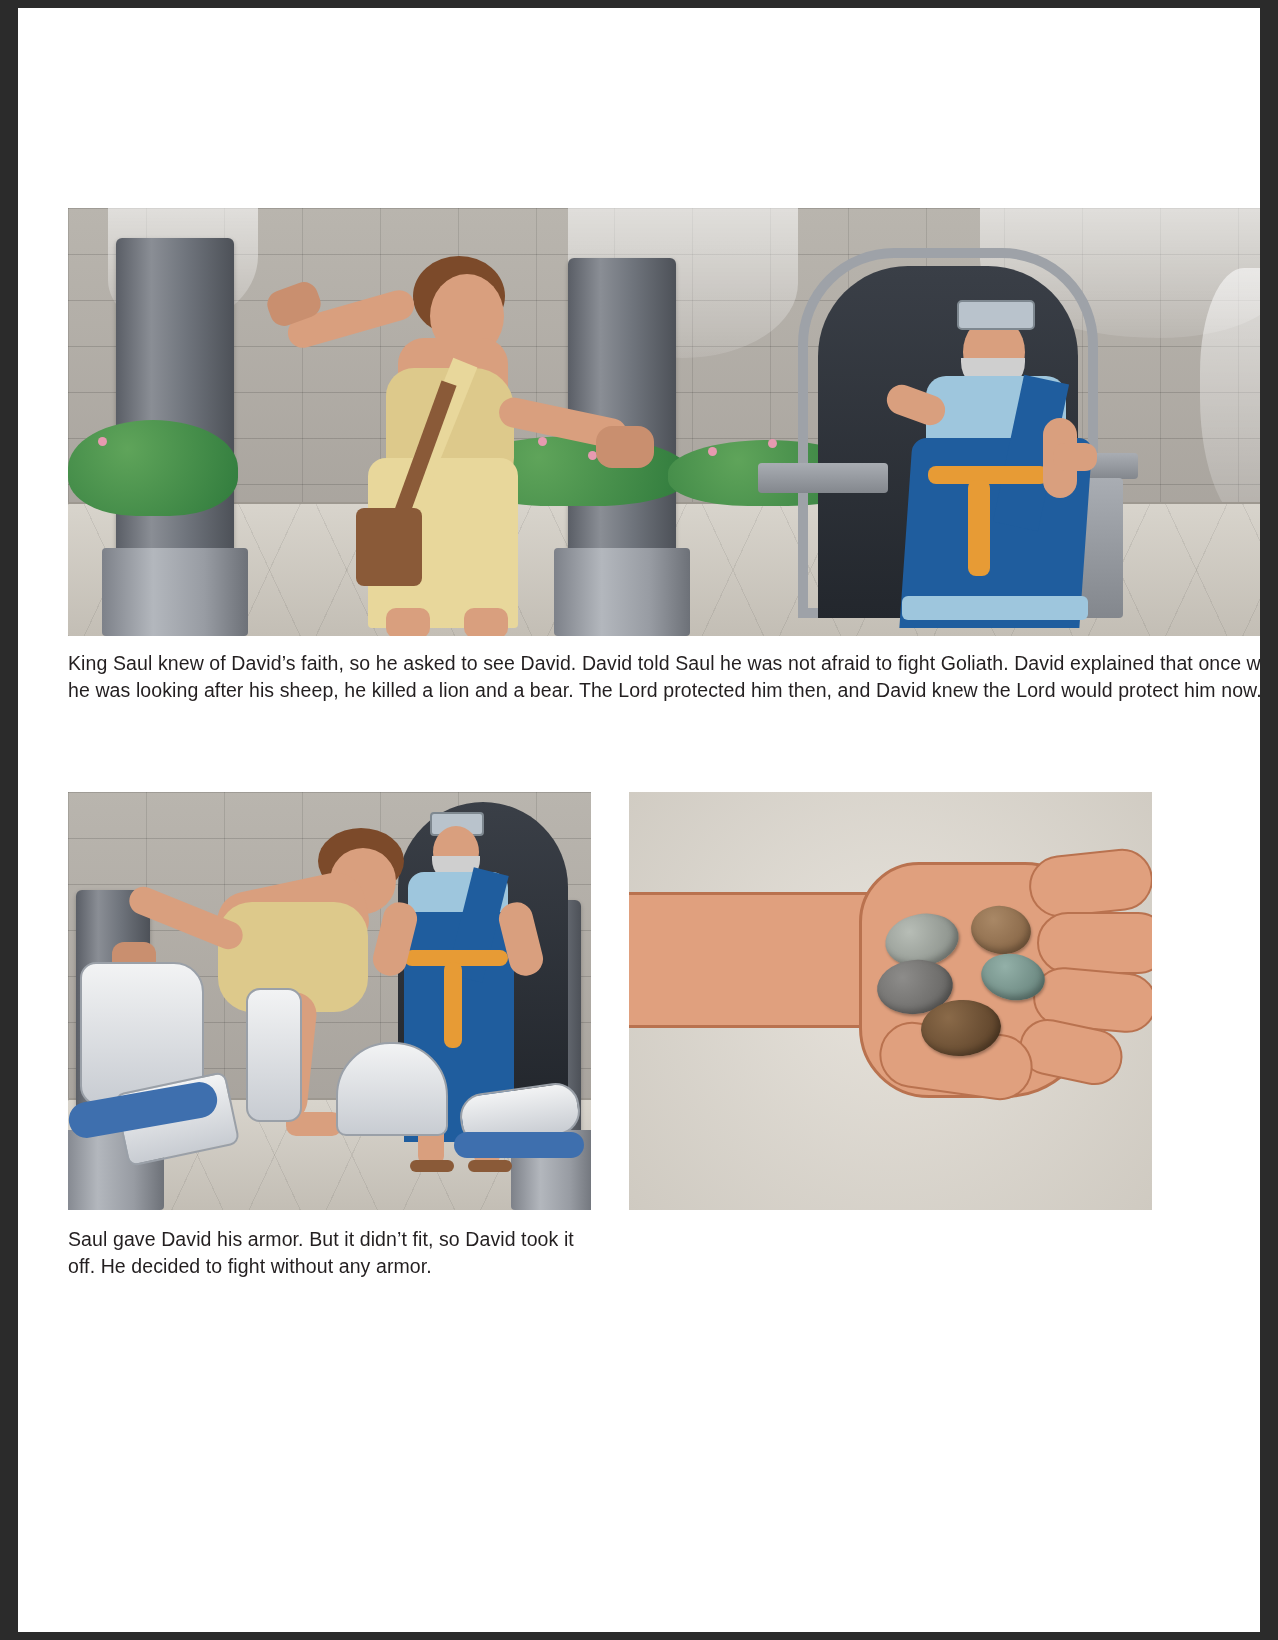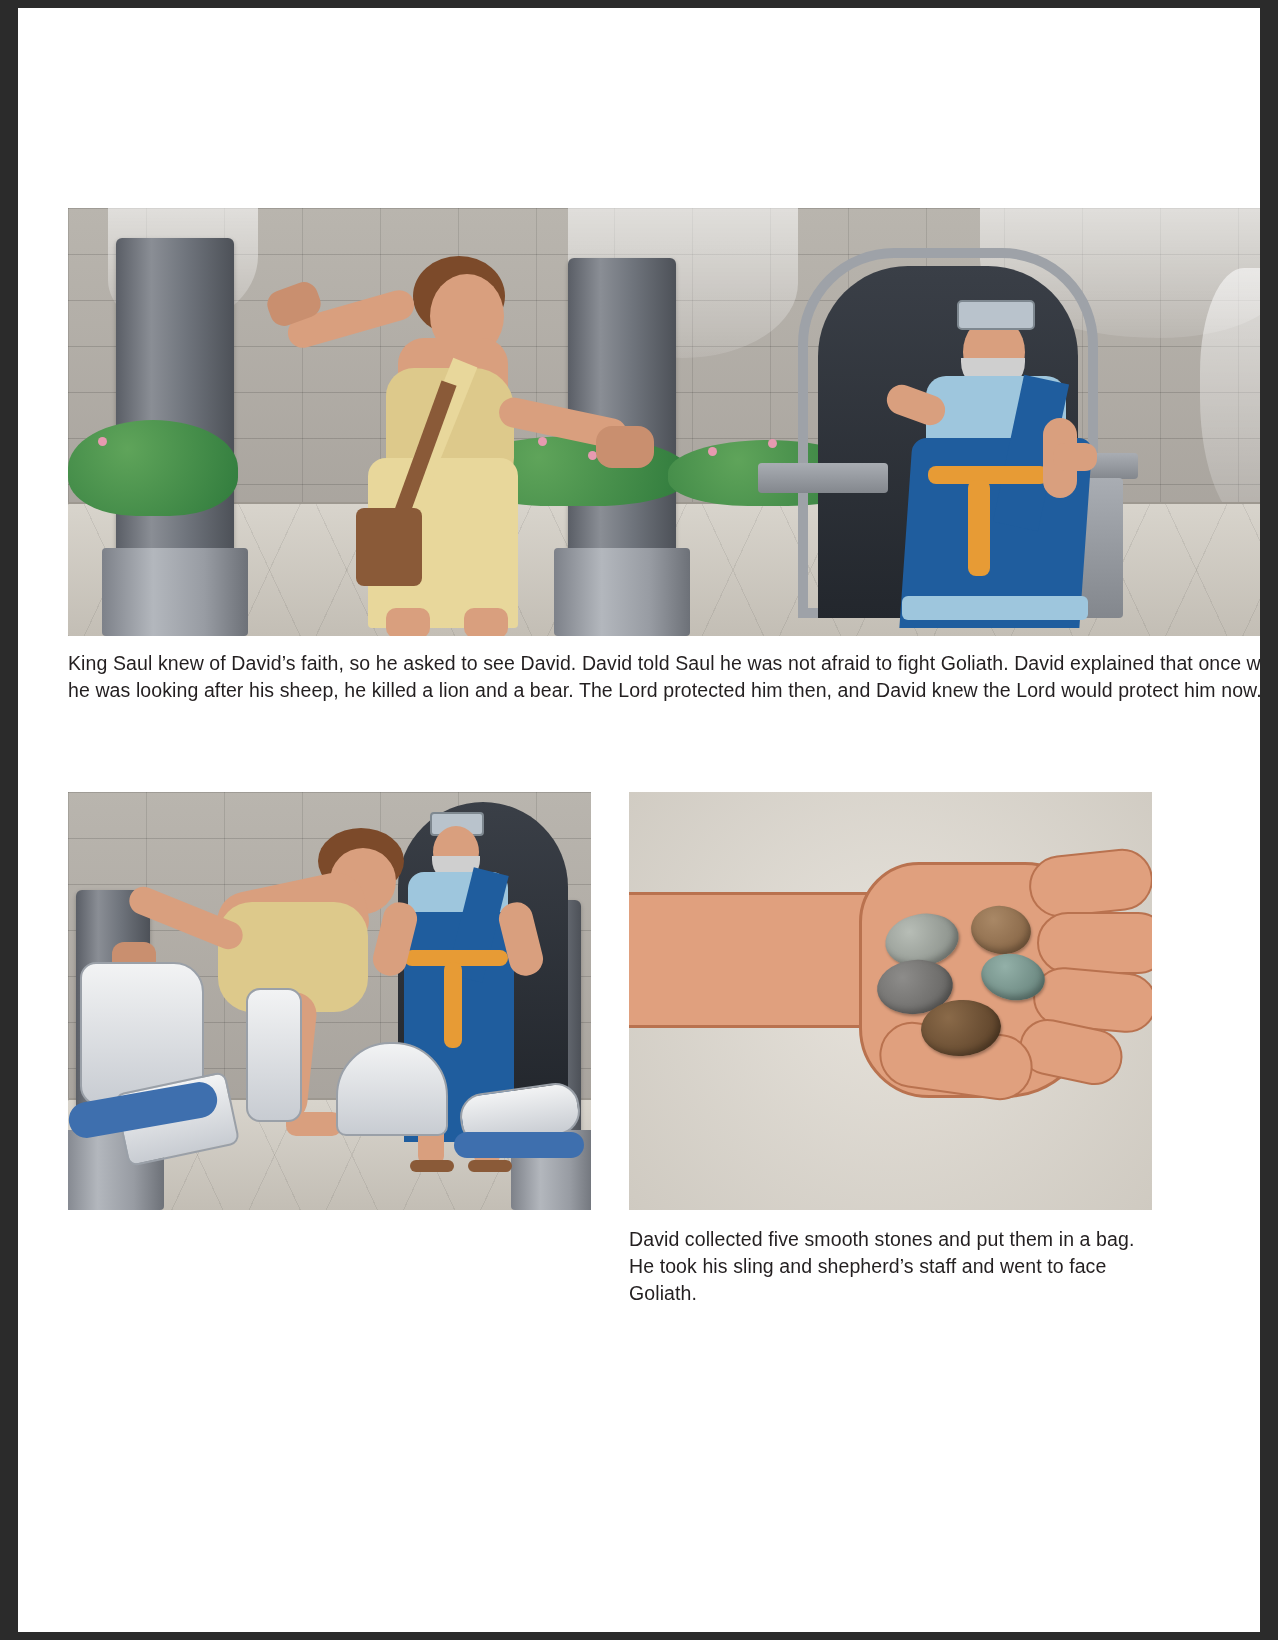--- a/index.html
+++ b/index.html
@@ -276,20 +276,21 @@
 
           <div class="armor-piece" style="left:12px;top:170px;width:120px;height:140px;border-radius:16px 30px 20px 20px;"></div>
           <div class="armor-piece" style="left:178px;top:196px;width:52px;height:130px;border-radius:14px;"></div>
           <div class="armor-piece" style="left:52px;top:290px;width:110px;height:70px;border-radius:10px;transform:rotate(-12deg);"></div>
           <div class="armor-piece" style="left:268px;top:250px;width:108px;height:90px;border-radius:54px 54px 10px 10px;"></div>
           <div class="armor-piece" style="left:392px;top:296px;width:116px;height:48px;border-radius:24px;transform:rotate(-8deg);"></div>
           <div class="sh" style="left:0;top:300px;width:150px;height:36px;background:#3e6fae;border-radius:20px;transform:rotate(-10deg);"></div>
           <div class="sh" style="left:386px;top:340px;width:130px;height:26px;background:#3e6fae;border-radius:14px;"></div>
         </div>
 
+        <p class="caption">Saul gave David his armor. But it didn’t fit, so David took it off. He decided to fight without any armor.</p>
       </div>
 
       <div class="panel-half">
         <div class="illus half">
           <div class="stone-bg"></div>
 
           <div class="sh" style="left:-10px;top:100px;width:300px;height:130px;background:#e0a07e;border-top:3px solid #b9724f;border-bottom:3px solid #b9724f;"></div>
           <div class="sh" style="left:230px;top:70px;width:230px;height:230px;background:#e0a07e;border:3px solid #b9724f;border-radius:60px 70px 90px 70px;"></div>
 
           <div class="finger" style="left:400px;top:60px;width:120px;height:58px;transform:rotate(-6deg);"></div>
@@ -298,18 +299,17 @@
           <div class="finger" style="left:390px;top:232px;width:100px;height:52px;transform:rotate(12deg);"></div>
           <div class="finger" style="left:250px;top:236px;width:150px;height:62px;transform:rotate(8deg);"></div>
 
           <div class="stone" style="left:256px;top:122px;width:74px;height:52px;background:radial-gradient(circle at 35% 30%, #b7bdb6, #7f857f);transform:rotate(-10deg);"></div>
           <div class="stone" style="left:342px;top:114px;width:60px;height:48px;background:radial-gradient(circle at 35% 30%, #a98866, #7d5c3d);transform:rotate(8deg);"></div>
           <div class="stone" style="left:248px;top:168px;width:76px;height:54px;background:radial-gradient(circle at 35% 30%, #8d8c8a, #5d5c5a);transform:rotate(-6deg);"></div>
           <div class="stone" style="left:352px;top:162px;width:64px;height:46px;background:radial-gradient(circle at 35% 30%, #93b0a8, #5e7a73);transform:rotate(10deg);"></div>
           <div class="stone" style="left:292px;top:208px;width:80px;height:56px;background:radial-gradient(circle at 35% 30%, #8a6a49, #533a23);transform:rotate(-4deg);"></div>
         </div>
 
-        <p class="caption">David collected five smooth stones and put them in a bag. He took his sling and shepherd’s staff and went to face Goliath.</p>
       </div>
 
     </div>
   </div>
 </div>
 
 </body></html>

